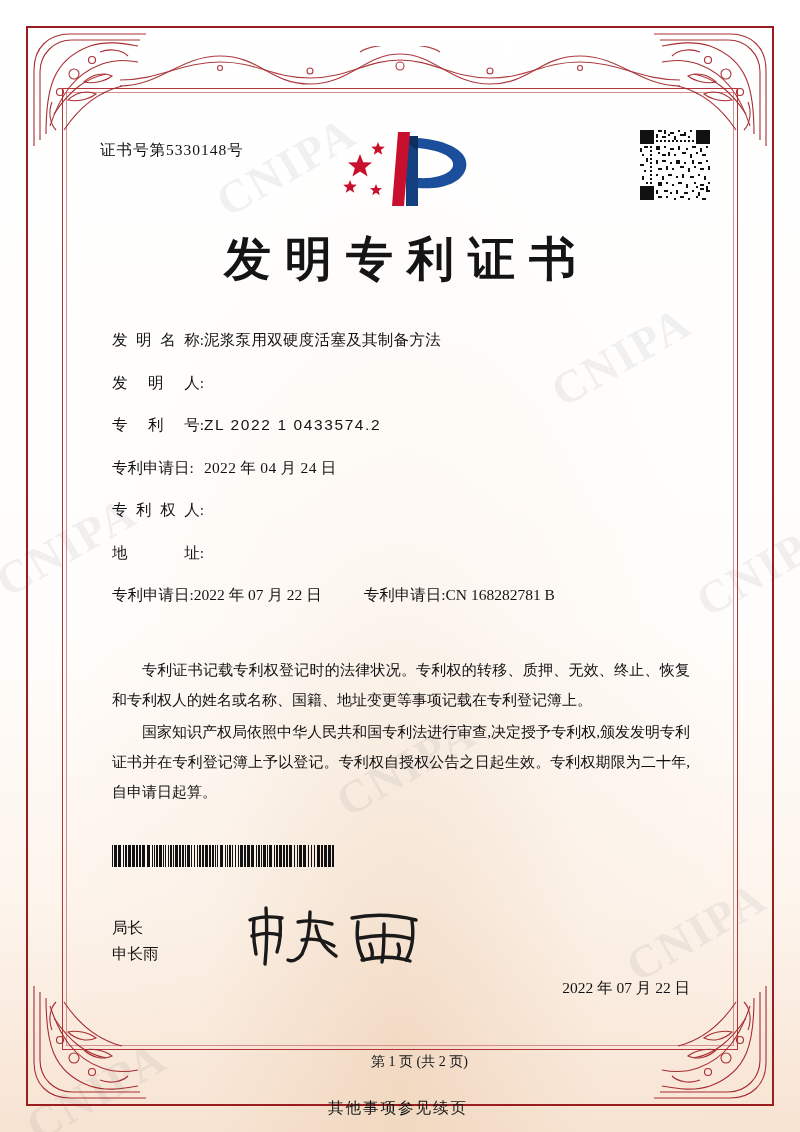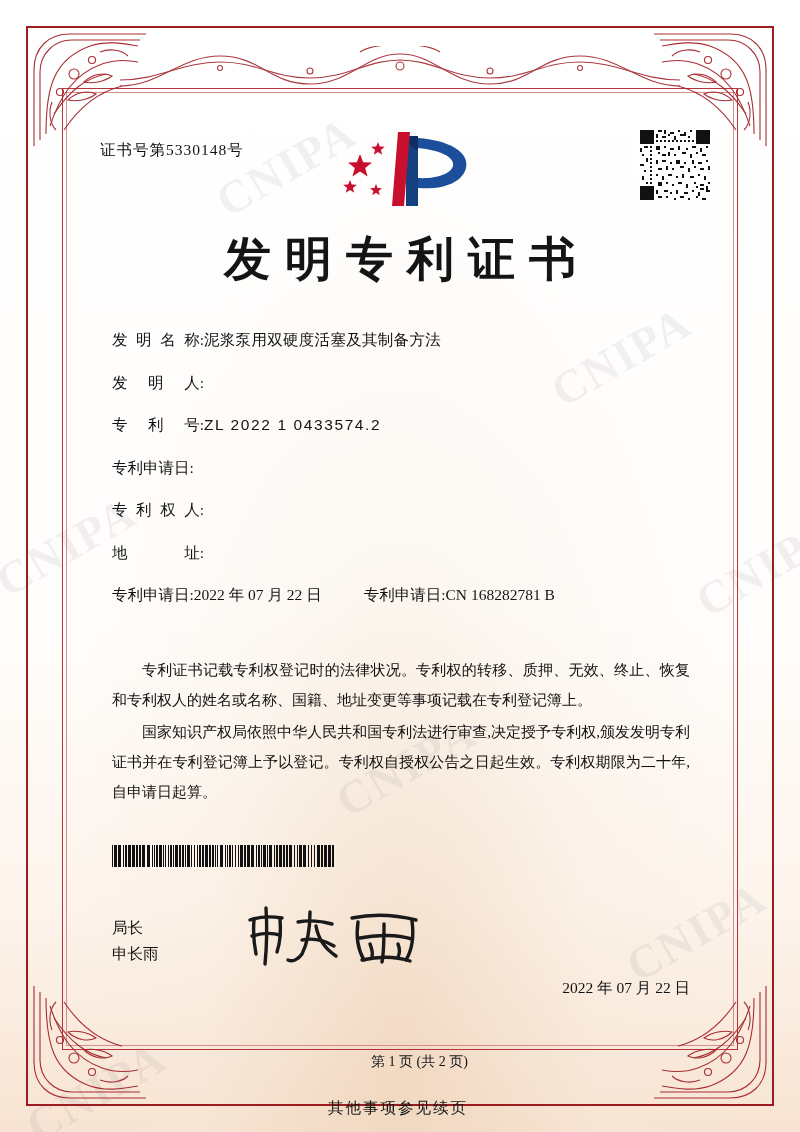--- a/index.html
+++ b/index.html
@@ -515,20 +515,21 @@
     <div class="field">
       <span class="label spread">
           <span>专</span>
           <span>利</span>
           <span>号:</span>
         </span>
       <span class="value mono">ZL 2022 1 0433574.2</span>
     </div>
     <div class="field">
       <span class="label">专利申请日:</span>
+      <span class="value">2022 年 04 月 24 日</span>
     </div>
     <div class="field">
       <span class="label spread">
           <span>专</span>
           <span>利</span>
           <span>权</span>
           <span>人:</span>
         </span>
     </div>
     <div class="field">

